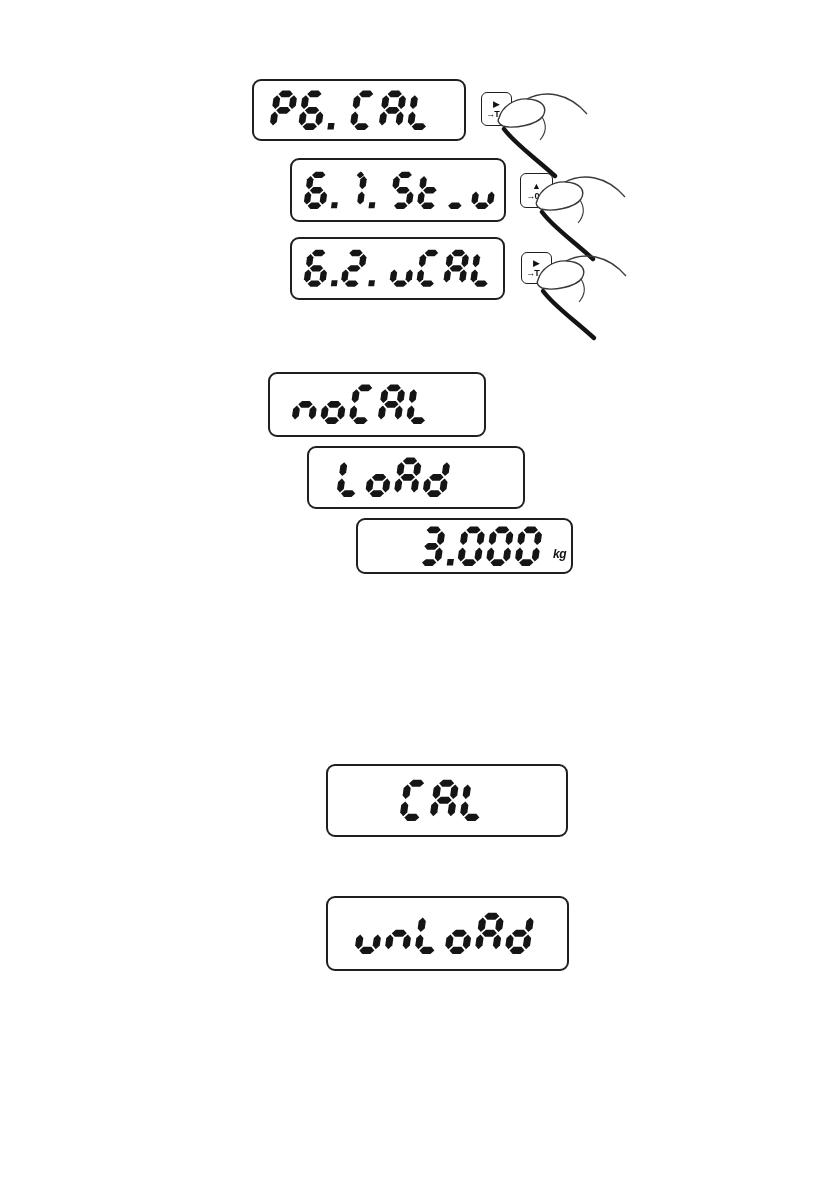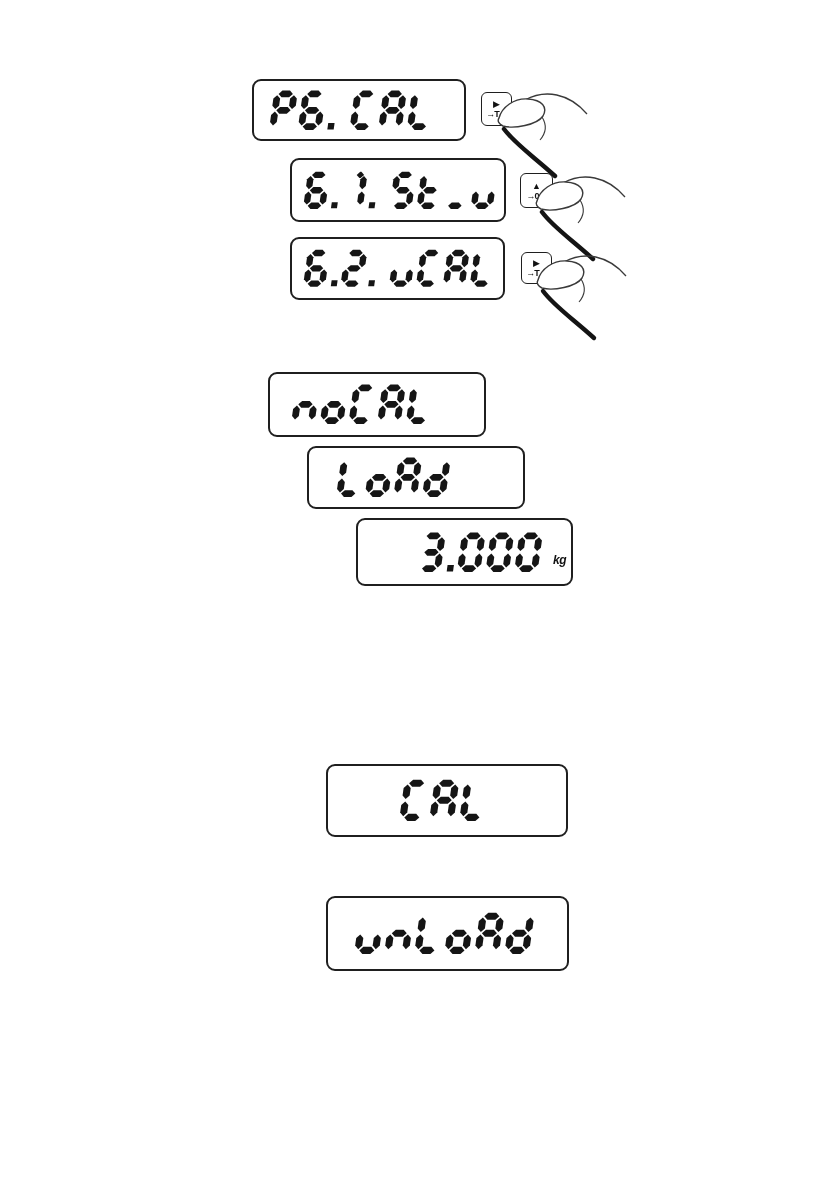--- a/index.html
+++ b/index.html
@@ -12,21 +12,21 @@
     border:2px solid #1f1f1f;border-radius:9px;
     display:flex;align-items:center;
   }
   .lcd svg{display:block;}
   
   #d1{left:252px;top:79px;width:214px;height:62px;padding-left:14px;}
   #d2{left:290px;top:158px;width:216px;height:64px;padding-left:10px;}
   #d3{left:290px;top:237px;width:215px;height:63px;padding-left:10px;}
   #d4{left:268px;top:372px;width:218px;height:65px;padding-left:20px;}
   #d5{left:307px;top:446px;width:218px;height:63px;padding-left:26px;}
-  #d6{left:356px;top:518px;width:217px;height:68px;justify-content:flex-end;padding-right:5px;}
+  #d6{left:356px;top:518px;width:217px;height:56px;justify-content:flex-end;padding-right:5px;}
   #d7{left:326px;top:764px;width:242px;height:73px;justify-content:center;}
   #d8{left:326px;top:896px;width:243px;height:75px;justify-content:center;}
   .unit{
     font-size:12px;font-weight:bold;font-style:italic;color:#111;
     margin-left:3px;margin-top:16px;letter-spacing:-0.5px;
   }
   .key{
     position:absolute;box-sizing:border-box;background:#fff;
     border:1.6px solid #1f1f1f;border-radius:6px;
     display:flex;flex-direction:column;align-items:center;justify-content:center;

